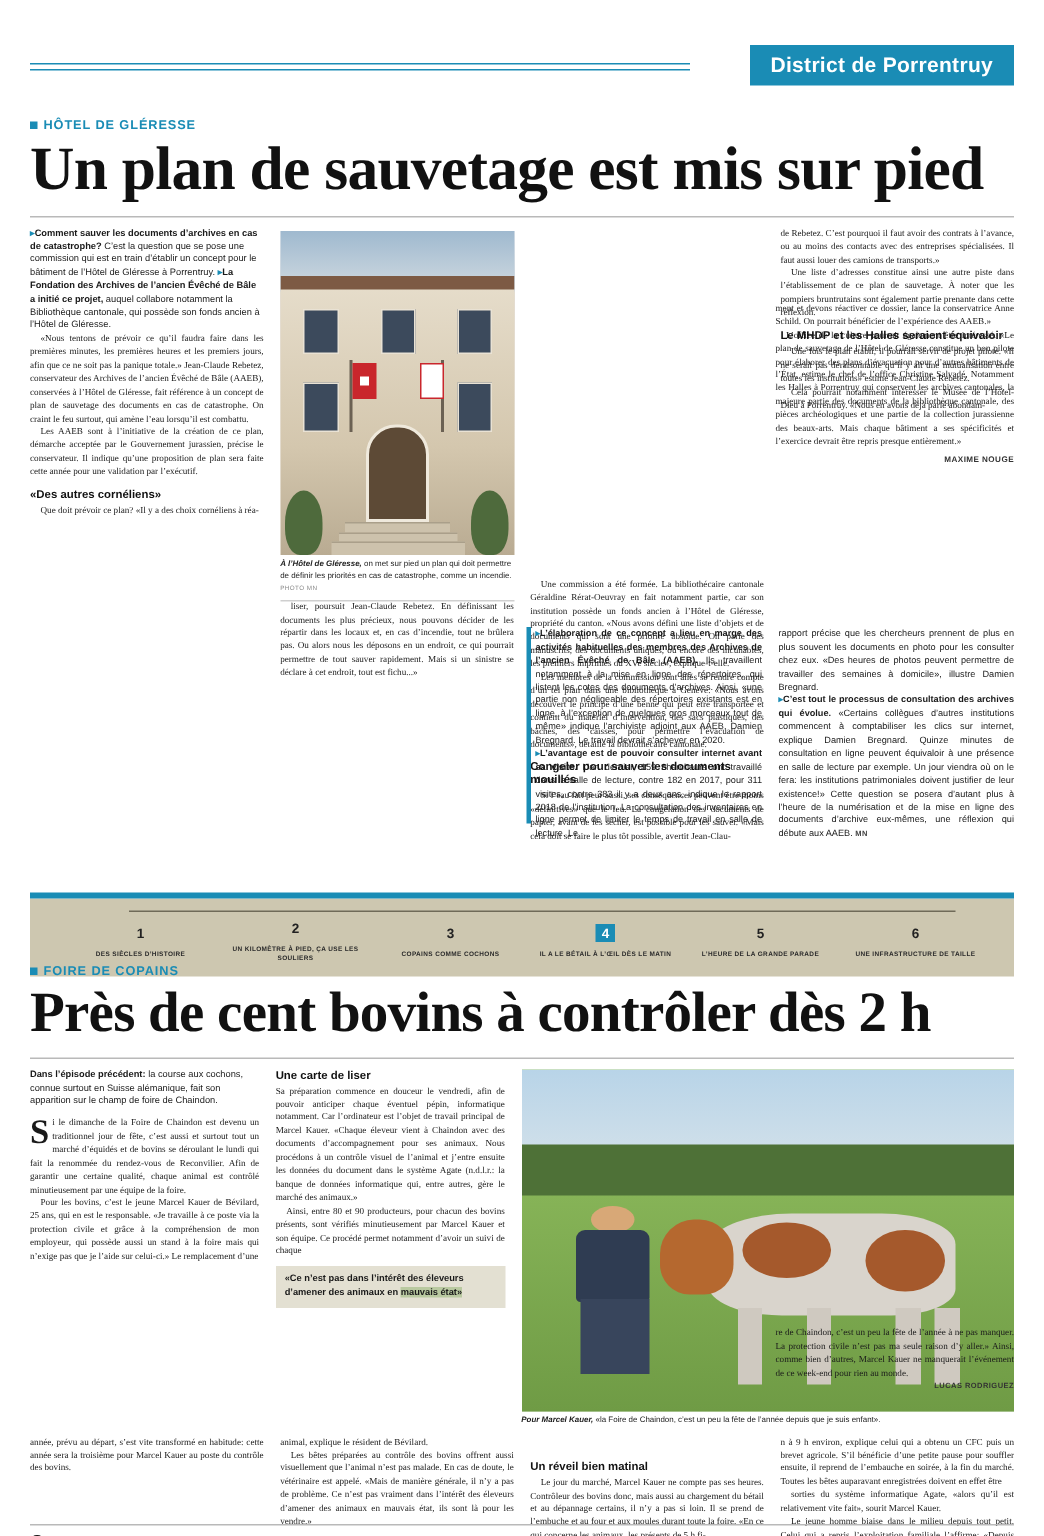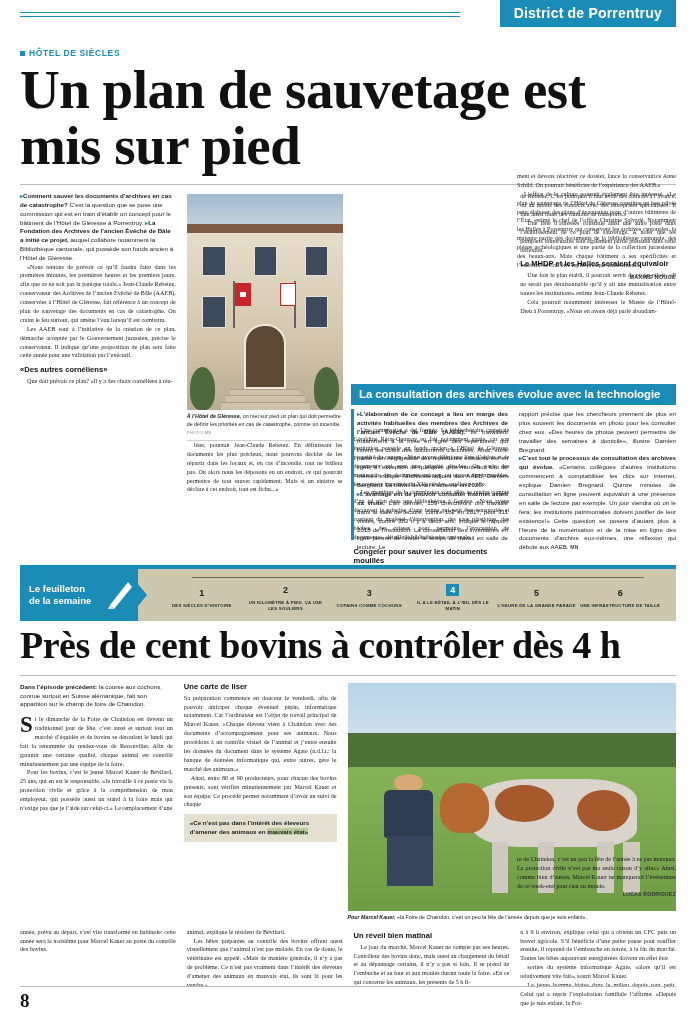--- a/index.html
+++ b/index.html
@@ -6,42 +6,42 @@
   html, body {
     width: 696px; height: 1024px;
     background: #ffffff;
     font-family: "Liberation Sans", sans-serif;
     color: #1a1a1a;
     overflow: hidden;
   }
   .page { position: relative; width: 696px; height: 1024px; padding: 0 20px; }
 
   
-  .district-row { position: relative; height: 34px; }
+  .district-row { position: relative; height: 34px; margin-top: 30px; }
   .district-rule {
     position: absolute; left: 0; top: 12px; width: 440px; height: 0;
     border-top: 1.5px solid #1a8cb5; border-bottom: 1.5px solid #1a8cb5;
     height: 5px;
   }
   .district-tag {
     position: absolute; right: 0; top: 0;
     background: #1a8cb5; color: #fff;
     font-weight: bold; font-size: 14px; letter-spacing: .2px;
     padding: 5px 14px 6px 14px;
   }
 
   
   .kicker {
     color: #1a8cb5; font-weight: bold; font-size: 8.5px;
     letter-spacing: .6px; margin-top: 14px; display: flex; align-items: center; gap: 4px;
   }
   .kicker .sq { width: 5px; height: 5px; background: #1a8cb5; display: inline-block; }
   .headline-1 {
     font-family: "Liberation Serif", serif;
-    font-size: 55px; font-weight: bold; line-height: 1.02;
+    font-size: 41px; font-weight: bold; line-height: 1.02;
     letter-spacing: -.5px; margin-top: 4px; color: #111;
   }
   .rule-thin { border-top: 1px solid #b9b9b9; margin-top: 10px; }
 
   
   .cols4 { display: grid; grid-template-columns: 1fr 1fr 1fr 1fr; gap: 11px; margin-top: 7px; }
   .col { position: relative; }
 
   .lede { font-size: 6.2px; line-height: 1.42; }
   .lede b { font-weight: bold; }
@@ -182,21 +182,21 @@
 
 <div class="page">
 
   <div class="district-row">
     <div class="district-rule"></div>
     <div class="district-tag">District de Porrentruy</div>
   </div>
 
   <div class="kicker">
     <span class="sq"></span>
-    <span>HÔTEL DE SIÈCLES</span>
+    <span>HÔTEL DE GLÉRESSE</span>
   </div>
   <h1 class="headline-1">Un plan de sauvetage est mis sur pied</h1>
   <div class="rule-thin"></div>
 
   <div class="cols4">
 
     <div class="col">
       <div class="lede">
         <span class="arr">▸</span><b>Comment sauver les documents d’archives en cas de catastrophe?</b><span> C’est la question que se pose une commission qui est en train d’établir un concept pour le bâtiment de l’Hôtel de Gléresse à Porrentruy.</span>
         <span class="arr">▸</span><b>La Fondation des Archives de l’ancien Évêché de Bâle a initié ce projet,</b><span> auquel collabore notamment la Bibliothèque cantonale, qui possède son fonds ancien à l’Hôtel de Gléresse.</span>
@@ -269,21 +269,20 @@
 
   <div style="position:absolute; left:517px; top:172px; width:159px;">
     <div class="body">
       <p class="noind">ment et devons réactiver ce dossier, lance la conservatrice Anne Schild. On pourrait bénéficier de l’expérience des AAEB.»</p>
       <p>L’office de la culture pourrait également être intéressé. «Le plan de sauvetage de l’Hôtel de Gléresse constitue un bon pilote pour élaborer des plans d’évacuation pour d’autres bâtiments de l’État, estime le chef de l’office Christine Salvadé. Notamment les Halles à Porrentruy qui conservent les archives cantonales, la majeure partie des documents de la bibliothèque cantonale, des pièces archéologiques et une partie de la collection jurassienne des beaux-arts. Mais chaque bâtiment a ses spécificités et l’exercice devrait être repris presque entièrement.»</p>
     </div>
     <div class="signature">MAXIME NOUGE</div>
   </div>
 
   <div class="sidebox" style="position:absolute; left:351px; top:376px; width:325px;">
-    <div class="sidebox-title">La consultation des archives évolue avec la technologie</div>
     <div class="sidebox-body">
       <div class="col">
         <div class="sb-txt">
           <span class="arr">▸</span><b>L’élaboration de ce concept a lieu en marge des activités habituelles des membres des Archives de l’ancien Évêché de Bâle (AAEB).</b><span> Ils travaillent notamment à la mise en ligne des répertoires, qui listent les cotes des documents d’archives. Ainsi, «une partie non négligeable des répertoires existants est en ligne, à l’exception de quelques gros morceaux tout de même» indique l’archiviste adjoint aux AAEB, Damien Bregnard. Le travail devrait s’achever en 2020.</span>
         </div>
         <div class="sb-txt">
           <span class="arr">▸</span><b>L’avantage est de pouvoir consulter internet avant sa visite.</b><span> L’an dernier, 159 chercheurs ont travaillé dans la salle de lecture, contre 182 en 2017, pour 311 visites, contre 383 il y a deux ans, indique le rapport 2018 de l’institution. La consultation des inventaires en ligne permet de limiter le temps de travail en salle de lecture. Le</span>
         </div>
       </div>
       <div class="col">
@@ -293,31 +292,20 @@
         <div class="sb-txt">
           <span class="arr">▸</span><b>C’est tout le processus de consultation des archives qui évolue.</b><span> «Certains collègues d’autres institutions commencent à comptabiliser les clics sur internet, explique Damien Bregnard. Quinze minutes de consultation en ligne peuvent équivaloir à une présence en salle de lecture par exemple. Un jour viendra où on le fera: les institutions patrimoniales doivent justifier de leur existence!» Cette question se posera d’autant plus à l’heure de la numérisation et de la mise en ligne des documents d’archive eux-mêmes, une réflexion qui débute aux AAEB.</span>
           <span class="sb-sig">MN</span>
         </div>
       </div>
     </div>
   </div>
 
   <div style="position:absolute; left:20px; top:557px; width:656px;">
     <div class="feuilleton">
-      <div class="feu-left">
-        <div class="t">
-          <span>Le feuilleton</span><br>
-          <span>de la semaine</span>
-        </div>
-        <svg class="feu-pen" viewBox="0 0 26 30">
-          <polygon points="4,26 22,3 26,8 8,30" fill="#ffffff"></polygon>
-          <polygon points="2,30 8,30 4,26" fill="#d8e8f0"></polygon>
-        </svg>
-        <div class="feu-arrow"></div>
-      </div>
       <div class="feu-steps">
         <div class="step-line"></div>
         <div class="step">
           <div class="num">1</div>
           <div class="lbl">DES SIÈCLES D’HISTOIRE</div>
         </div>
         <div class="step">
           <div class="num">2</div>
           <div class="lbl">UN KILOMÈTRE À PIED, ÇA USE LES SOULIERS</div>
         </div>
@@ -337,23 +325,23 @@
           <div class="num">6</div>
           <div class="lbl">UNE INFRASTRUCTURE DE TAILLE</div>
         </div>
       </div>
     </div>
   </div>
 
   <div style="position:absolute; left:20px; top:612px; width:656px;">
     <div class="kicker" style="margin-top:0">
       <span class="sq"></span>
-      <span>MATIN DE CHAINDON</span>
-    </div>
-    <h1 class="headline-2">Près de cent bovins à contrôler dès 4 h</h1>
+      <span>FOIRE DE COPAINS</span>
+    </div>
+    <h1 class="headline-2">Près de cent bovins à contrôler dès 2 h</h1>
     <div class="rule-thin"></div>
 
     <div class="cols2a">
       <div class="col">
         <div class="lede">
           <b>Dans l’épisode précédent:</b><span> la course aux cochons, connue surtout en Suisse alémanique, fait son apparition sur le champ de foire de Chaindon.</span>
         </div>
         <div class="body dropcap" style="margin-top:6px">
           <p class="noind">Si le dimanche de la Foire de Chaindon est devenu un traditionnel jour de fête, c’est aussi et surtout tout un marché d’équidés et de bovins se déroulant le lundi qui fait la renommée du rendez-vous de Reconvilier. Afin de garantir une certaine qualité, chaque animal est contrôlé minutieusement par une équipe de la foire.</p>
           <p>Pour les bovins, c’est le jeune Marcel Kauer de Bévilard, 25 ans, qui en est le responsable. «Je travaille à ce poste via la protection civile et grâce à la compréhension de mon employeur, qui possède aussi un stand à la foire mais qui n’exige pas que je l’aide sur celui-ci.» Le remplacement d’une</p>
@@ -399,21 +387,21 @@
           <p class="noind">année, prévu au départ, s’est vite transformé en habitude: cette année sera la troisième pour Marcel Kauer au poste du contrôle des bovins.</p>
         </div>
       </div>
       <div class="col">
         <div class="body">
           <p class="noind">animal, explique le résident de Bévilard.</p>
           <p>Les bêtes préparées au contrôle des bovins offrent aussi visuellement que l’animal n’est pas malade. En cas de doute, le vétérinaire est appelé. «Mais de manière générale, il n’y a pas de problème. Ce n’est pas vraiment dans l’intérêt des éleveurs d’amener des animaux en mauvais état, ils sont là pour les vendre.»</p>
         </div>
       </div>
       <div class="col">
-        <div class="subhead" style="margin-top:4px">Un réveil bien matinal</div>
+        <div class="subhead" style="margin-top:16px">Un réveil bien matinal</div>
         <div class="body">
           <p>Le jour du marché, Marcel Kauer ne compte pas ses heures. Contrôleur des bovins donc, mais aussi au chargement du bétail et au dépannage certains, il n’y a pas si loin. Il se prend de l’embuche et au four et aux moules durant toute la foire. «En ce qui concerne les animaux, les présents de 5 h fi-</p>
         </div>
       </div>
       <div class="col">
         <div class="body">
           <p class="noind">n à 9 h environ, explique celui qui a obtenu un CFC puis un brevet agricole. S’il bénéficie d’une petite pause pour souffler ensuite, il reprend de l’embauche en soirée, à la fin du marché. Toutes les bêtes auparavant enregistrées doivent en effet être</p>
           <p>sorties du système informatique Agate, «alors qu’il est relativement vite fait», sourit Marcel Kauer.</p>
           <p>Le jeune homme biaise dans le milieu depuis tout petit. Celui qui a repris l’exploitation familiale l’affirme: «Depuis que je suis enfant, la Foi-</p>
         </div>

